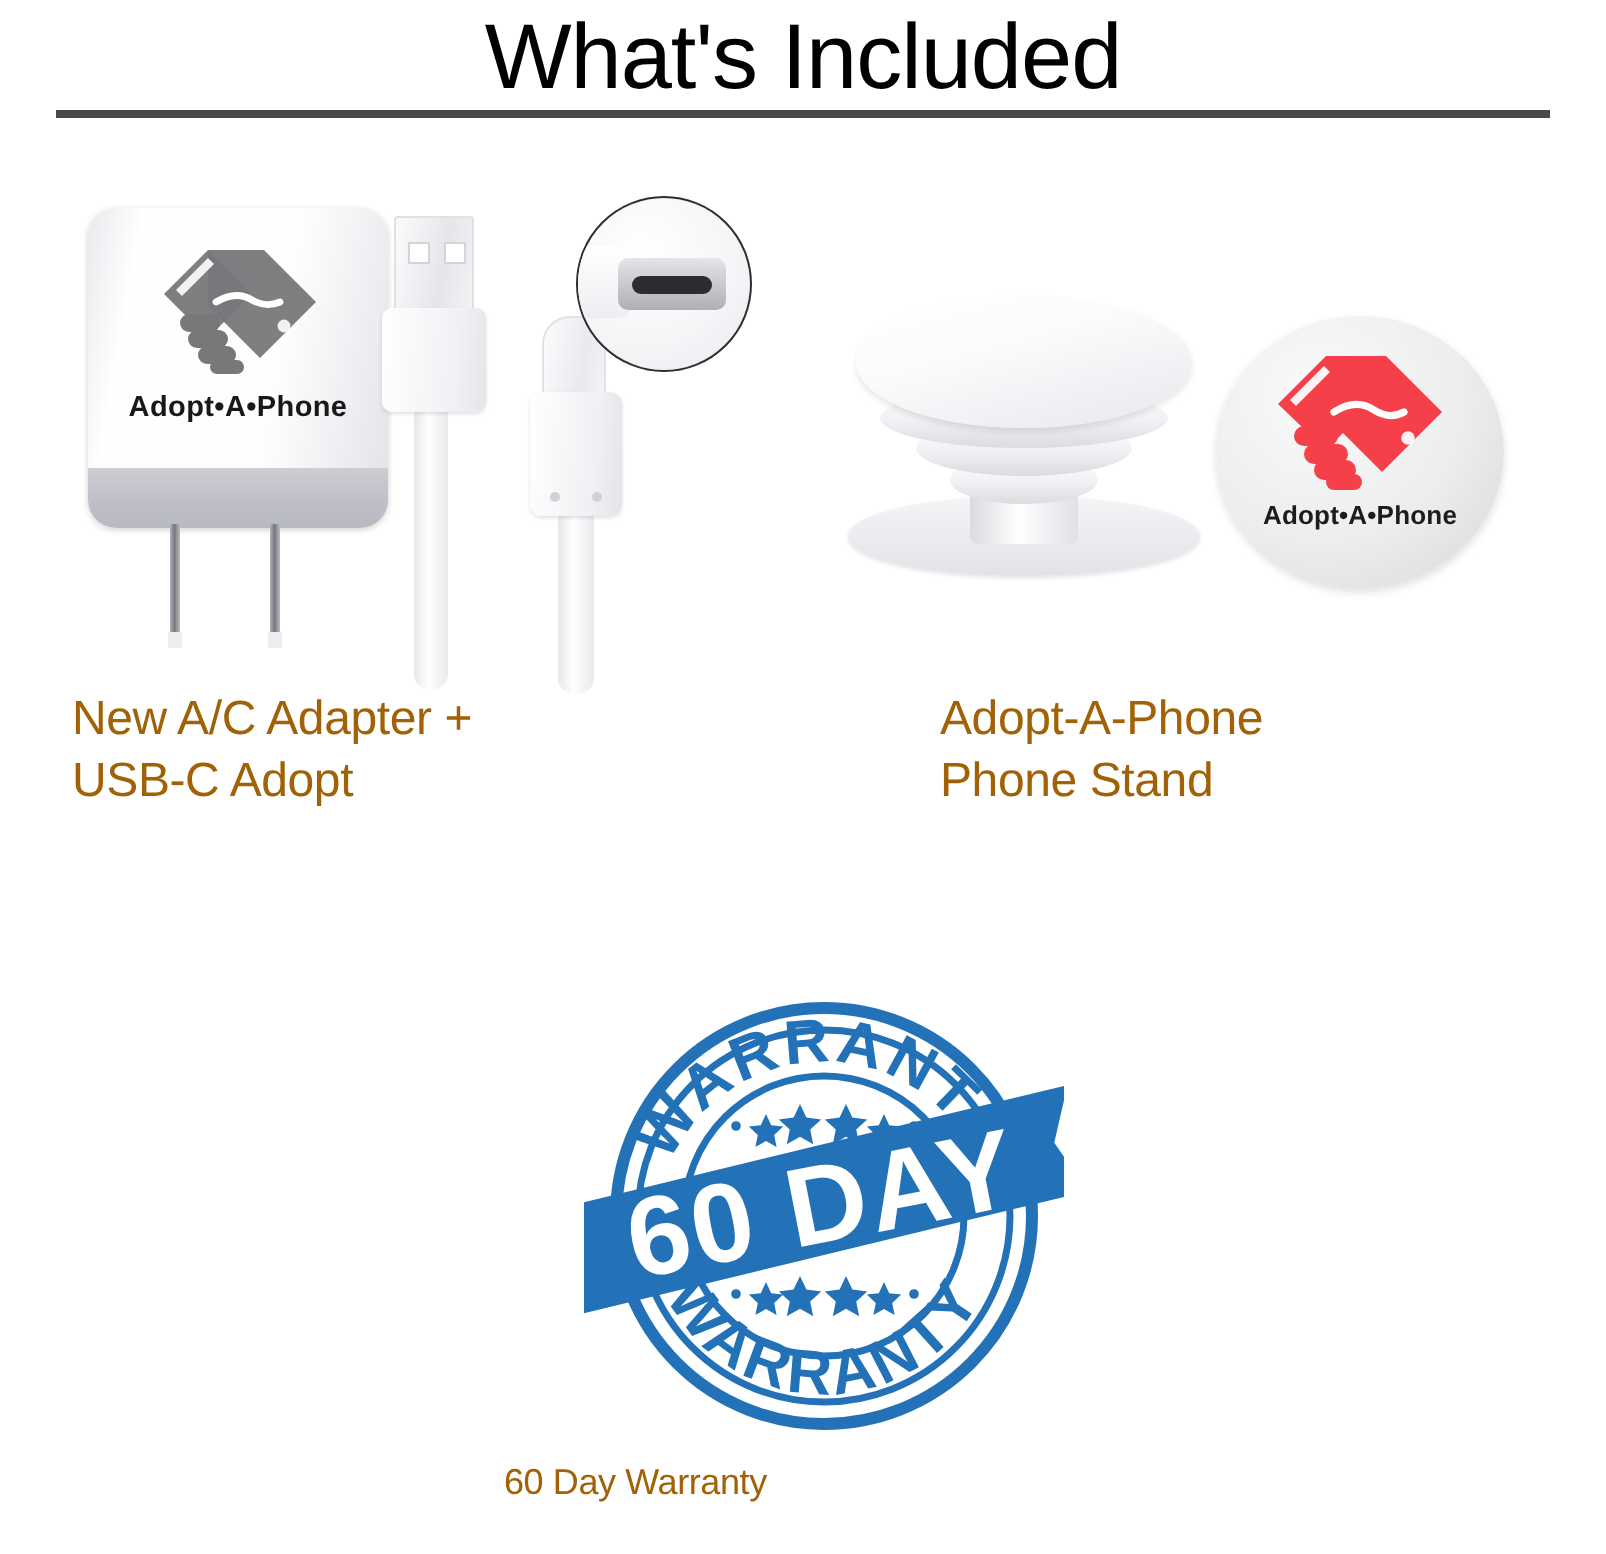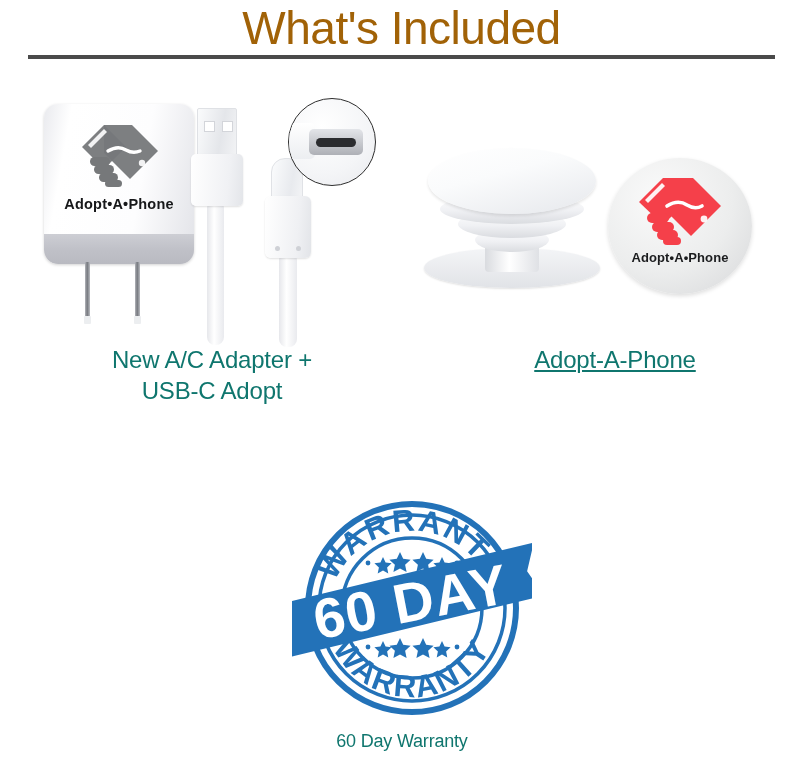--- a/index.html
+++ b/index.html
@@ -8,32 +8,32 @@
     background: #ffffff;
     font-family: "Liberation Sans", sans-serif;
     overflow: hidden;
   }
   .page { position: relative; width: 803px; height: 777px; background:#fff; }
 
   
   .title {
     position: absolute; top: 2px; left: 0; width: 803px;
     text-align: center;
-    font-size: 46px; font-weight: 300; color: #a16207;
+    font-size: 46px; font-weight: 300; color: #000000;
     letter-spacing: -0.5px; line-height: 52px;
   }
   .title-rule {
     position: absolute; top: 55px; left: 28px; width: 747px; height: 4px;
     background: #4a4a4a;
   }
 
   
   .item-caption {
-    position: absolute; text-align: center;
-    font-size: 24px; font-weight: 400; color: #0f766e;
+    position: absolute; text-align: left;
+    font-size: 24px; font-weight: 400; color: #a16207;
     line-height: 31px; letter-spacing: -0.2px;
   }
 
   
   .adapter-wrap { position: absolute; left: 44px; top: 104px; width: 160px; height: 230px; }
   .adapter-body {
     position: absolute; left: 0; top: 0; width: 150px; height: 160px;
     border-radius: 14px;
     background: linear-gradient(100deg,#e9eaee 0%,#ffffff 16%,#fdfdfe 62%,#e2e3e8 100%);
     box-shadow: 0 1px 3px rgba(0,0,0,.18);
@@ -168,21 +168,21 @@
   .disc-brand {
     position: absolute; left: 0; top: 92px; width: 144px; text-align: center;
     font-size: 13px; font-weight: 700; color: #1b1c1e; letter-spacing: .1px;
   }
 
   
   .badge-wrap { position: absolute; left: 292px; top: 497px; width: 240px; height: 222px; }
 
   
   .cap-charger { left: 36px; top: 344px; width: 352px; }
-  .cap-stand   { left: 470px; top: 344px; width: 290px; text-decoration: underline; }
+  .cap-stand   { left: 470px; top: 344px; width: 290px; }
   .cap-warr    { left: 252px; top: 726px; width: 300px; font-size: 18px; }
 </style>
 </head>
 <body>
 
 <div class="page">
 
   <div class="title">What's Included</div>
   <div class="title-rule"></div>
 
@@ -257,20 +257,21 @@
           <rect x="33" y="63" width="18" height="8" rx="4"></rect>
         </g>
         <path d="M37 32 q11 -7 20 -1 q8 5 15 1" fill="none" stroke="#ffffff" stroke-width="3.6" stroke-linecap="round"></path>
       </svg>
       <div class="disc-brand">Adopt•A•Phone</div>
     </div>
   </div>
 
   <div class="item-caption cap-stand">
     <div>Adopt-A-Phone</div>
+    <div>Phone Stand</div>
   </div>
 
   <div class="badge-wrap">
     <svg viewBox="0 0 240 222" width="240" height="222">
       <defs>
         <path id="arcTop" d="M 36 118 A 84 84 0 0 1 204 118"></path>
         <path id="arcBot" d="M 32 112 A 88 88 0 0 0 208 112"></path>
       </defs>
 
       <circle cx="120" cy="111" r="104" fill="none" stroke="#2372b8" stroke-width="6"></circle>

